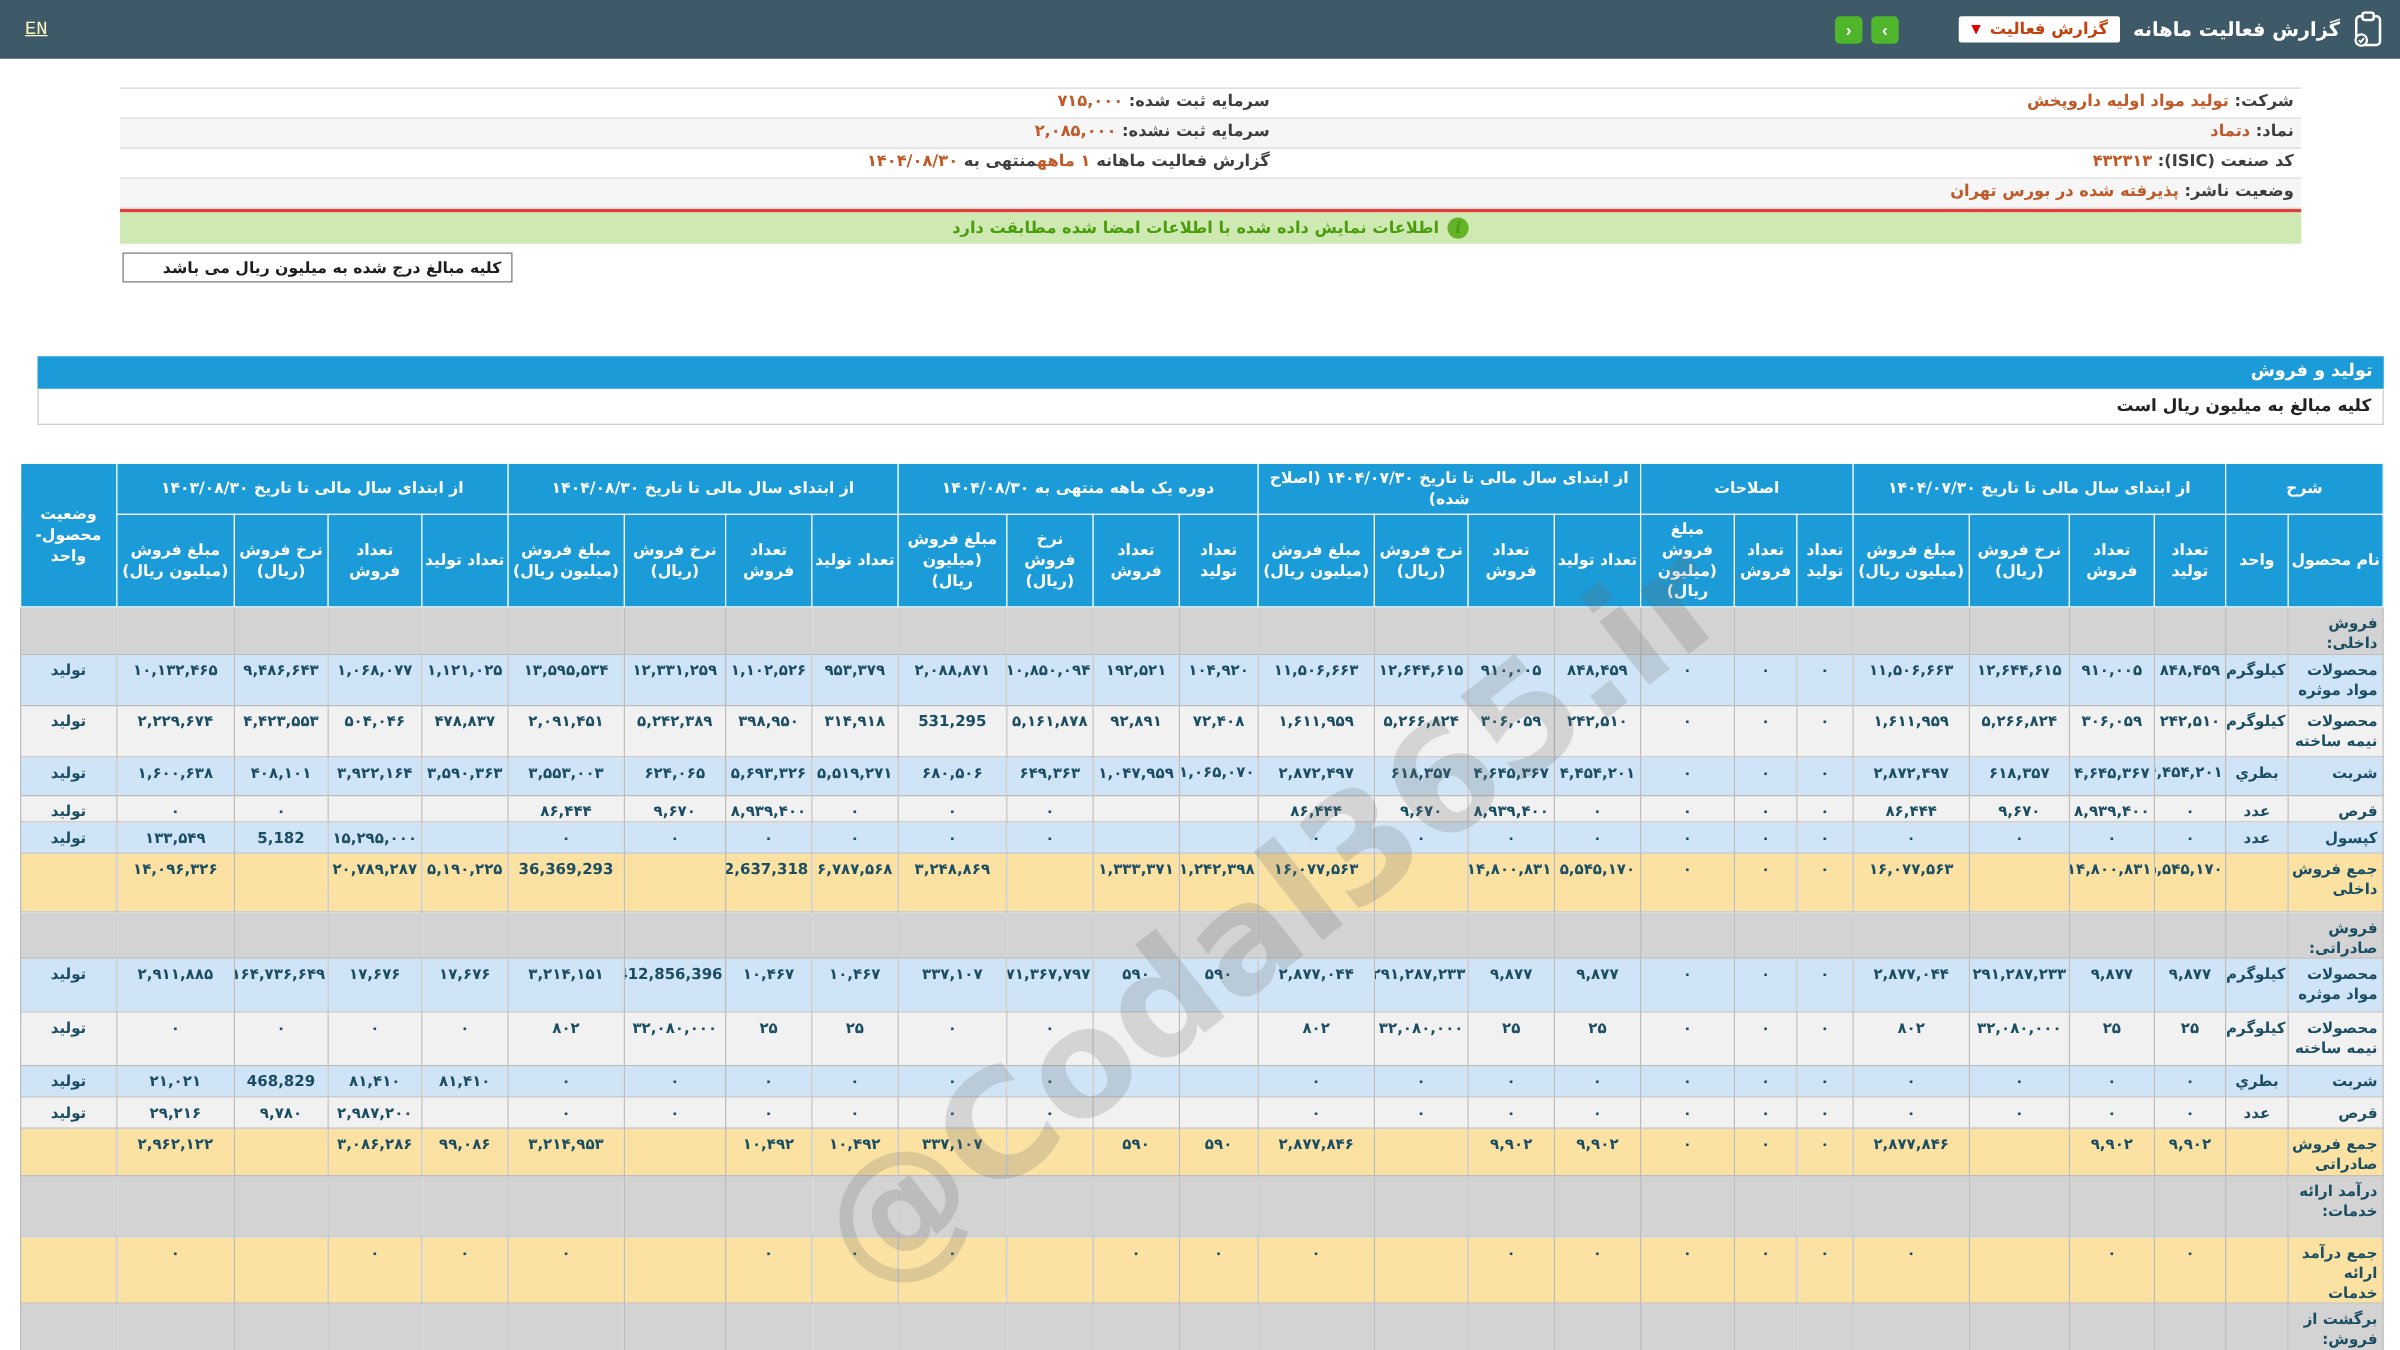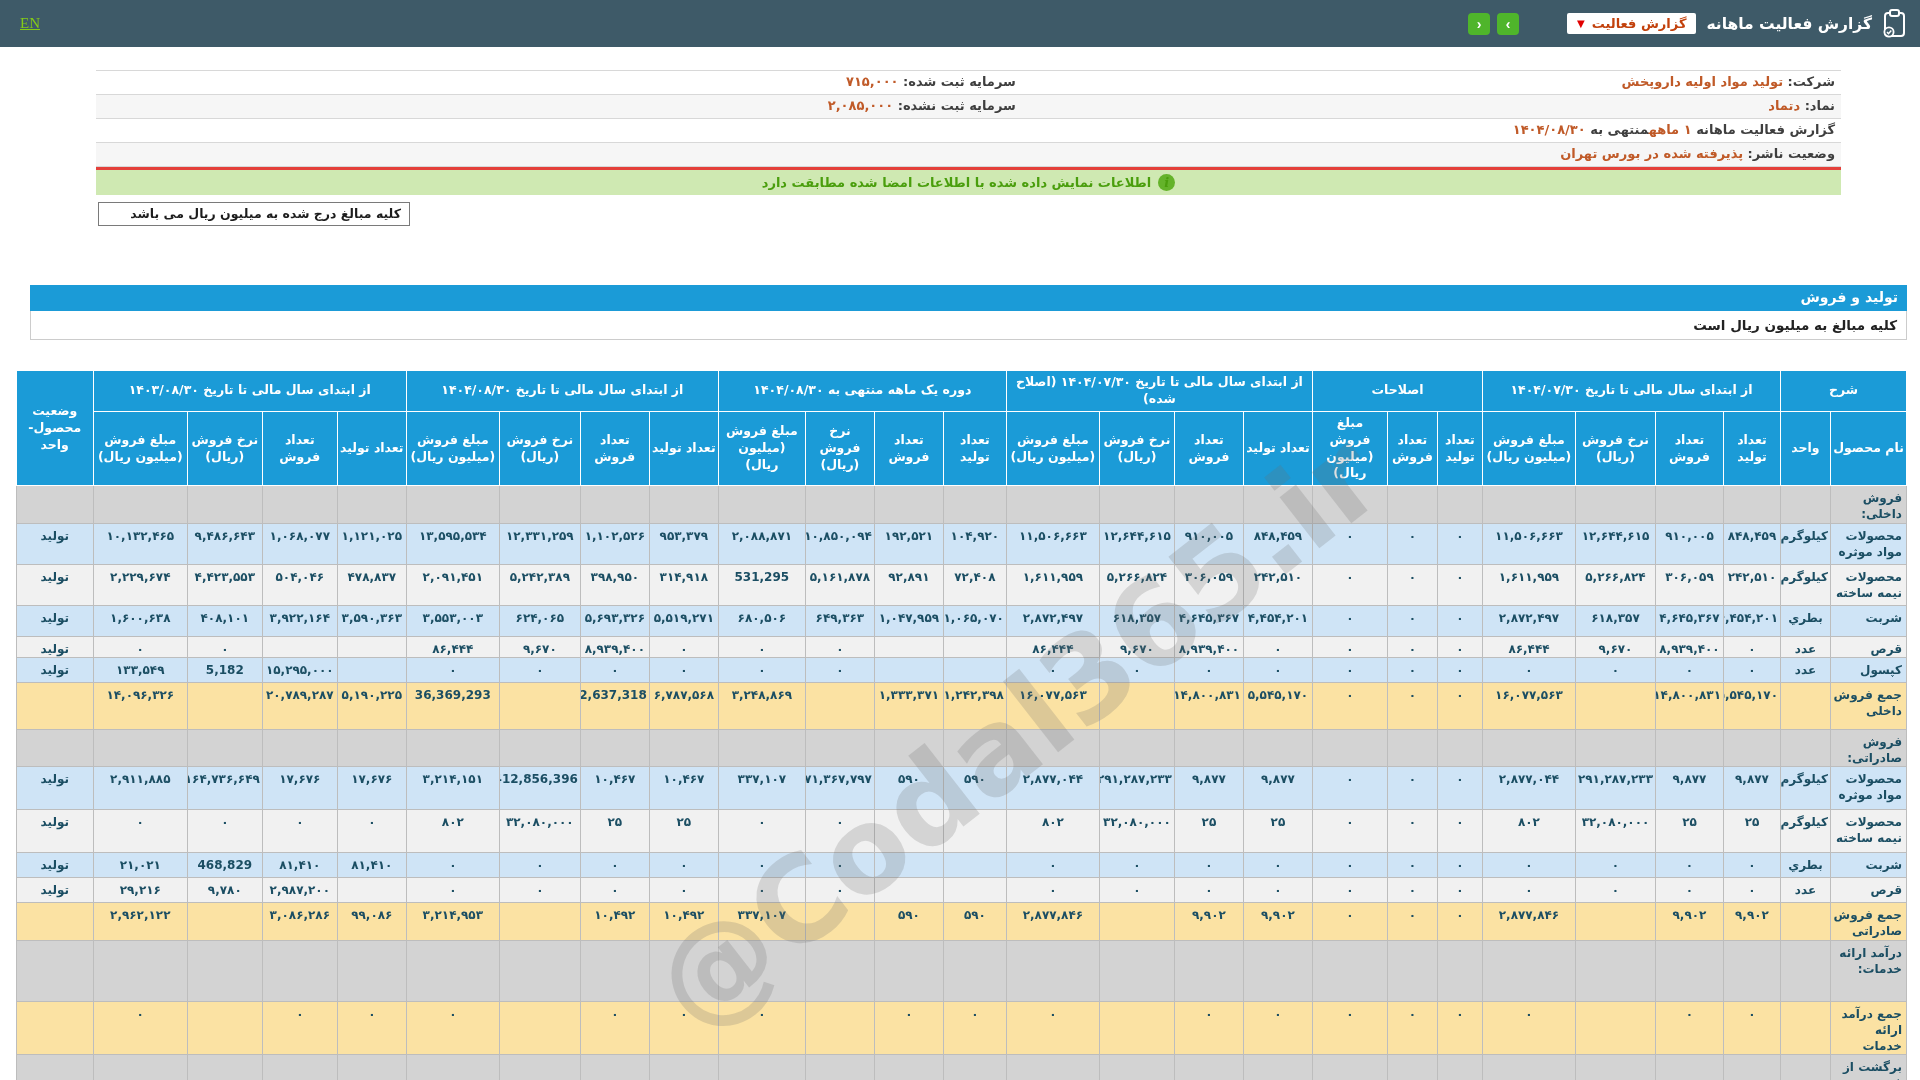--- a/index.html
+++ b/index.html
@@ -11,21 +11,21 @@
     justify-content:space-between; padding:0 14px 0 20px; }
   .tb-right { display:flex; align-items:center; }
   .tb-title { color:#fff; font-size:15.5px; font-weight:700; margin:0 10px; }
   .tb-drop { background:#fff; border-radius:2px; padding:3px 10px; display:flex;
     align-items:center; gap:7px; cursor:pointer; }
   .tb-drop span { color:#c2410c; font-size:13px; font-weight:700; }
   .tb-drop .car { color:#e10000; font-size:10px; }
   .navbtns { display:flex; gap:7px; margin-right:48px; }
   .gbtn { width:22px; height:22px; background:#4fb52b; border:none; border-radius:4px;
     color:#fff; font-weight:700; font-size:14px; line-height:20px; cursor:pointer; }
-  .en-link { color:#84cc16; font-family:Liberation Serif, serif;
+  .en-link { color:#fef9c3; font-family:Liberation Mono, monospace;
     font-size:15px; text-decoration:underline; }
 
   
   .info-wrap { margin:23px 79px 0 96px; border-bottom:3px solid #e4403a;
     border-top:1px solid #d8d8d8; }
   .info-row { display:grid; grid-template-columns: 1fr 1.13fr; height:24px;
     border-bottom:1px solid #d8d8d8; font-size:13px; }
   .info-row:nth-child(even){ background:#f6f6f6; }
   .info-cell { padding:3px 6px 0 6px; white-space:nowrap; overflow:hidden; }
   .info-cell .lbl { color:#3f3f3f; font-weight:600; }
@@ -100,20 +100,21 @@
 <div class="info-wrap" id="info-mount">
     <div class="info-row">
       <div class="info-cell"><span class="lbl">شرکت:  </span><span class="val">تولید مواد اولیه داروپخش</span></div>
       <div class="info-cell"><span class="lbl">سرمایه ثبت شده:  </span><span class="val" dir="ltr">۷۱۵,۰۰۰</span></div>
     </div>
     <div class="info-row">
       <div class="info-cell"><span class="lbl">نماد:  </span><span class="val">دتماد</span></div>
       <div class="info-cell"><span class="lbl">سرمایه ثبت نشده:  </span><span class="val" dir="ltr">۲,۰۸۵,۰۰۰</span></div>
     </div>
     <div class="info-row">
+      <div class="info-cell"><span class="lbl">کد صنعت (ISIC):  </span><span class="val" dir="ltr">۴۳۲۳۱۳</span></div>
       <div class="info-cell"><span class="lbl">گزارش فعالیت ماهانه </span><span class="val">۱ ماهه</span><span class="lbl">منتهی به </span><span class="val" dir="ltr">۱۴۰۴/۰۸/۳۰</span></div>
     </div>
     <div class="info-row">
       <div class="info-cell"><span class="lbl">وضعیت ناشر:  </span><span class="val">پذیرفته شده در بورس تهران</span></div>
     </div>
   </div>
 
 <div class="notice">
   <span class="i-ico">i</span>
   <span>اطلاعات نمایش داده شده با اطلاعات امضا شده مطابقت دارد</span>
@@ -552,21 +553,21 @@
             <td class=""><span dir="ltr">۱۰,۴۹۲</span></td>
             <td class=""><span dir="ltr">۱۰,۴۹۲</span></td>
             <td class=""></td>
             <td class=""><span dir="ltr">۳,۲۱۴,۹۵۳</span></td>
             <td class=""><span dir="ltr">۹۹,۰۸۶</span></td>
             <td class=""><span dir="ltr">۳,۰۸۶,۲۸۶</span></td>
             <td class=""></td>
             <td class=""><span dir="ltr">۲,۹۶۲,۱۲۲</span></td>
             <td class=""></td>
           </tr>
-          <tr class="sec" style="height:61px">
+          <tr class="sec" style="height:49px">
             <td class="c-name">درآمد ارائه خدمات:</td>
             <td class=""></td>
             <td class=""></td>
             <td class=""></td>
             <td class=""></td>
             <td class=""></td>
             <td class=""></td>
             <td class=""></td>
             <td class=""></td>
             <td class=""></td>

